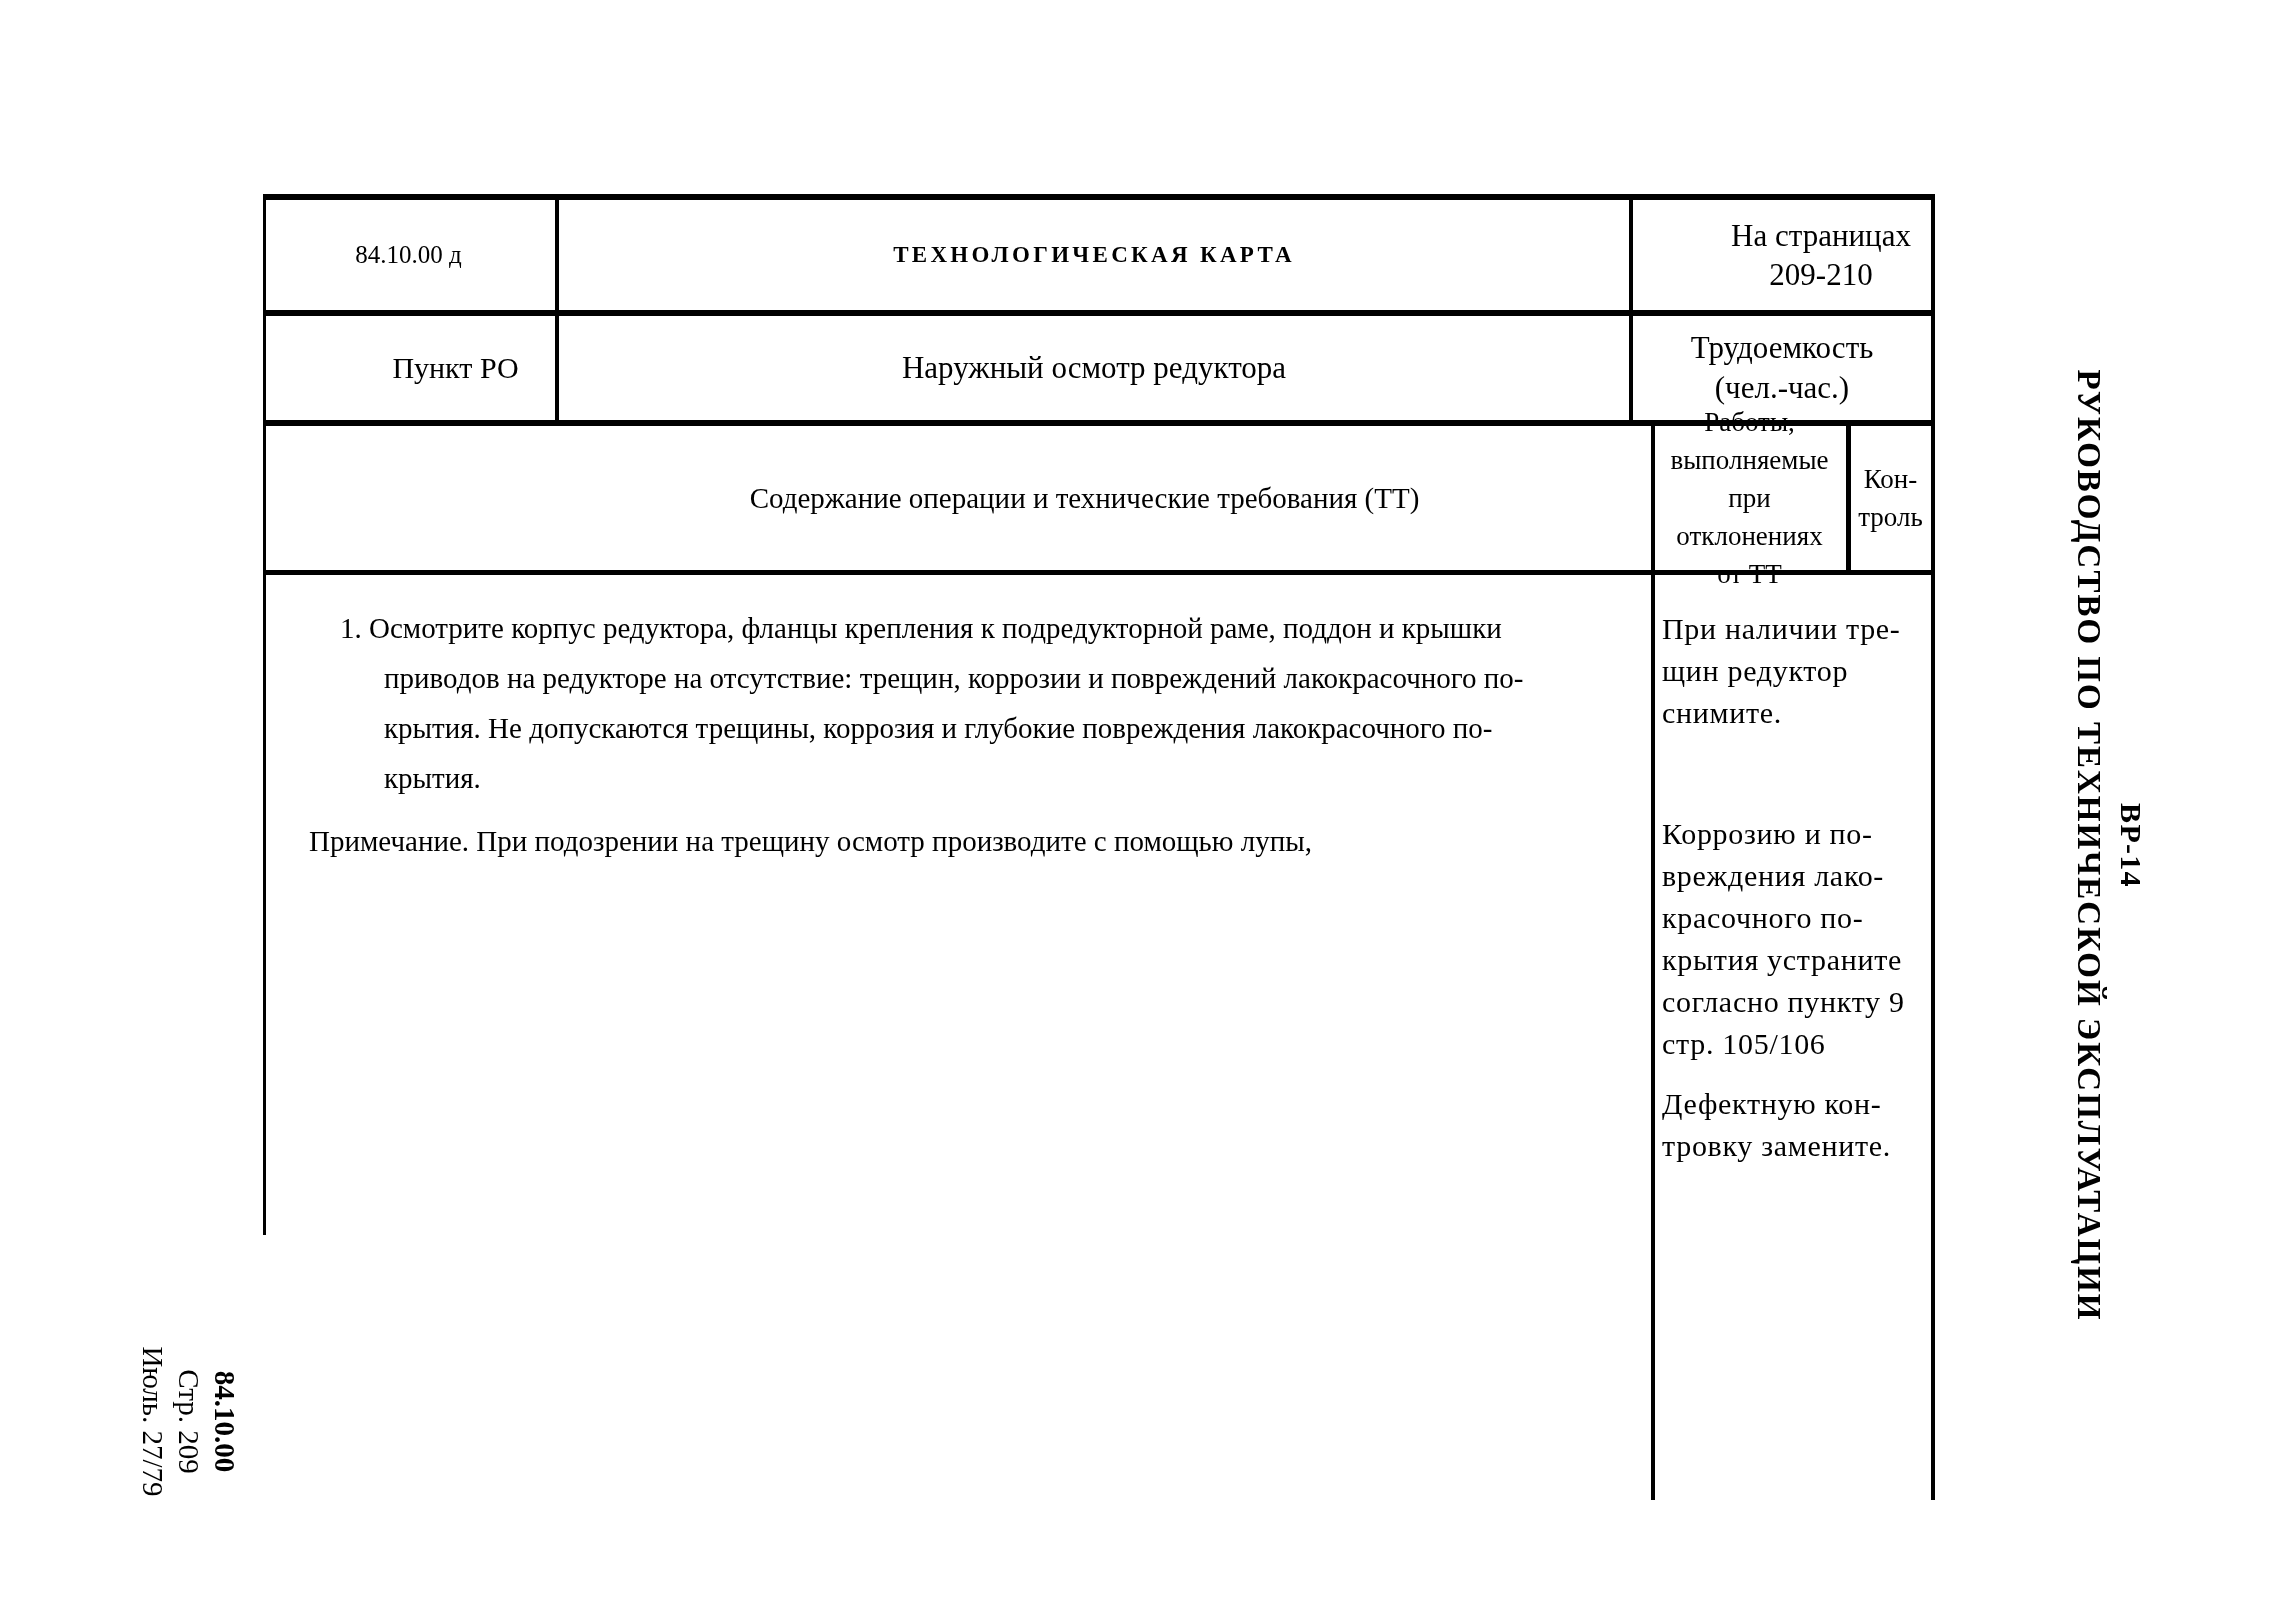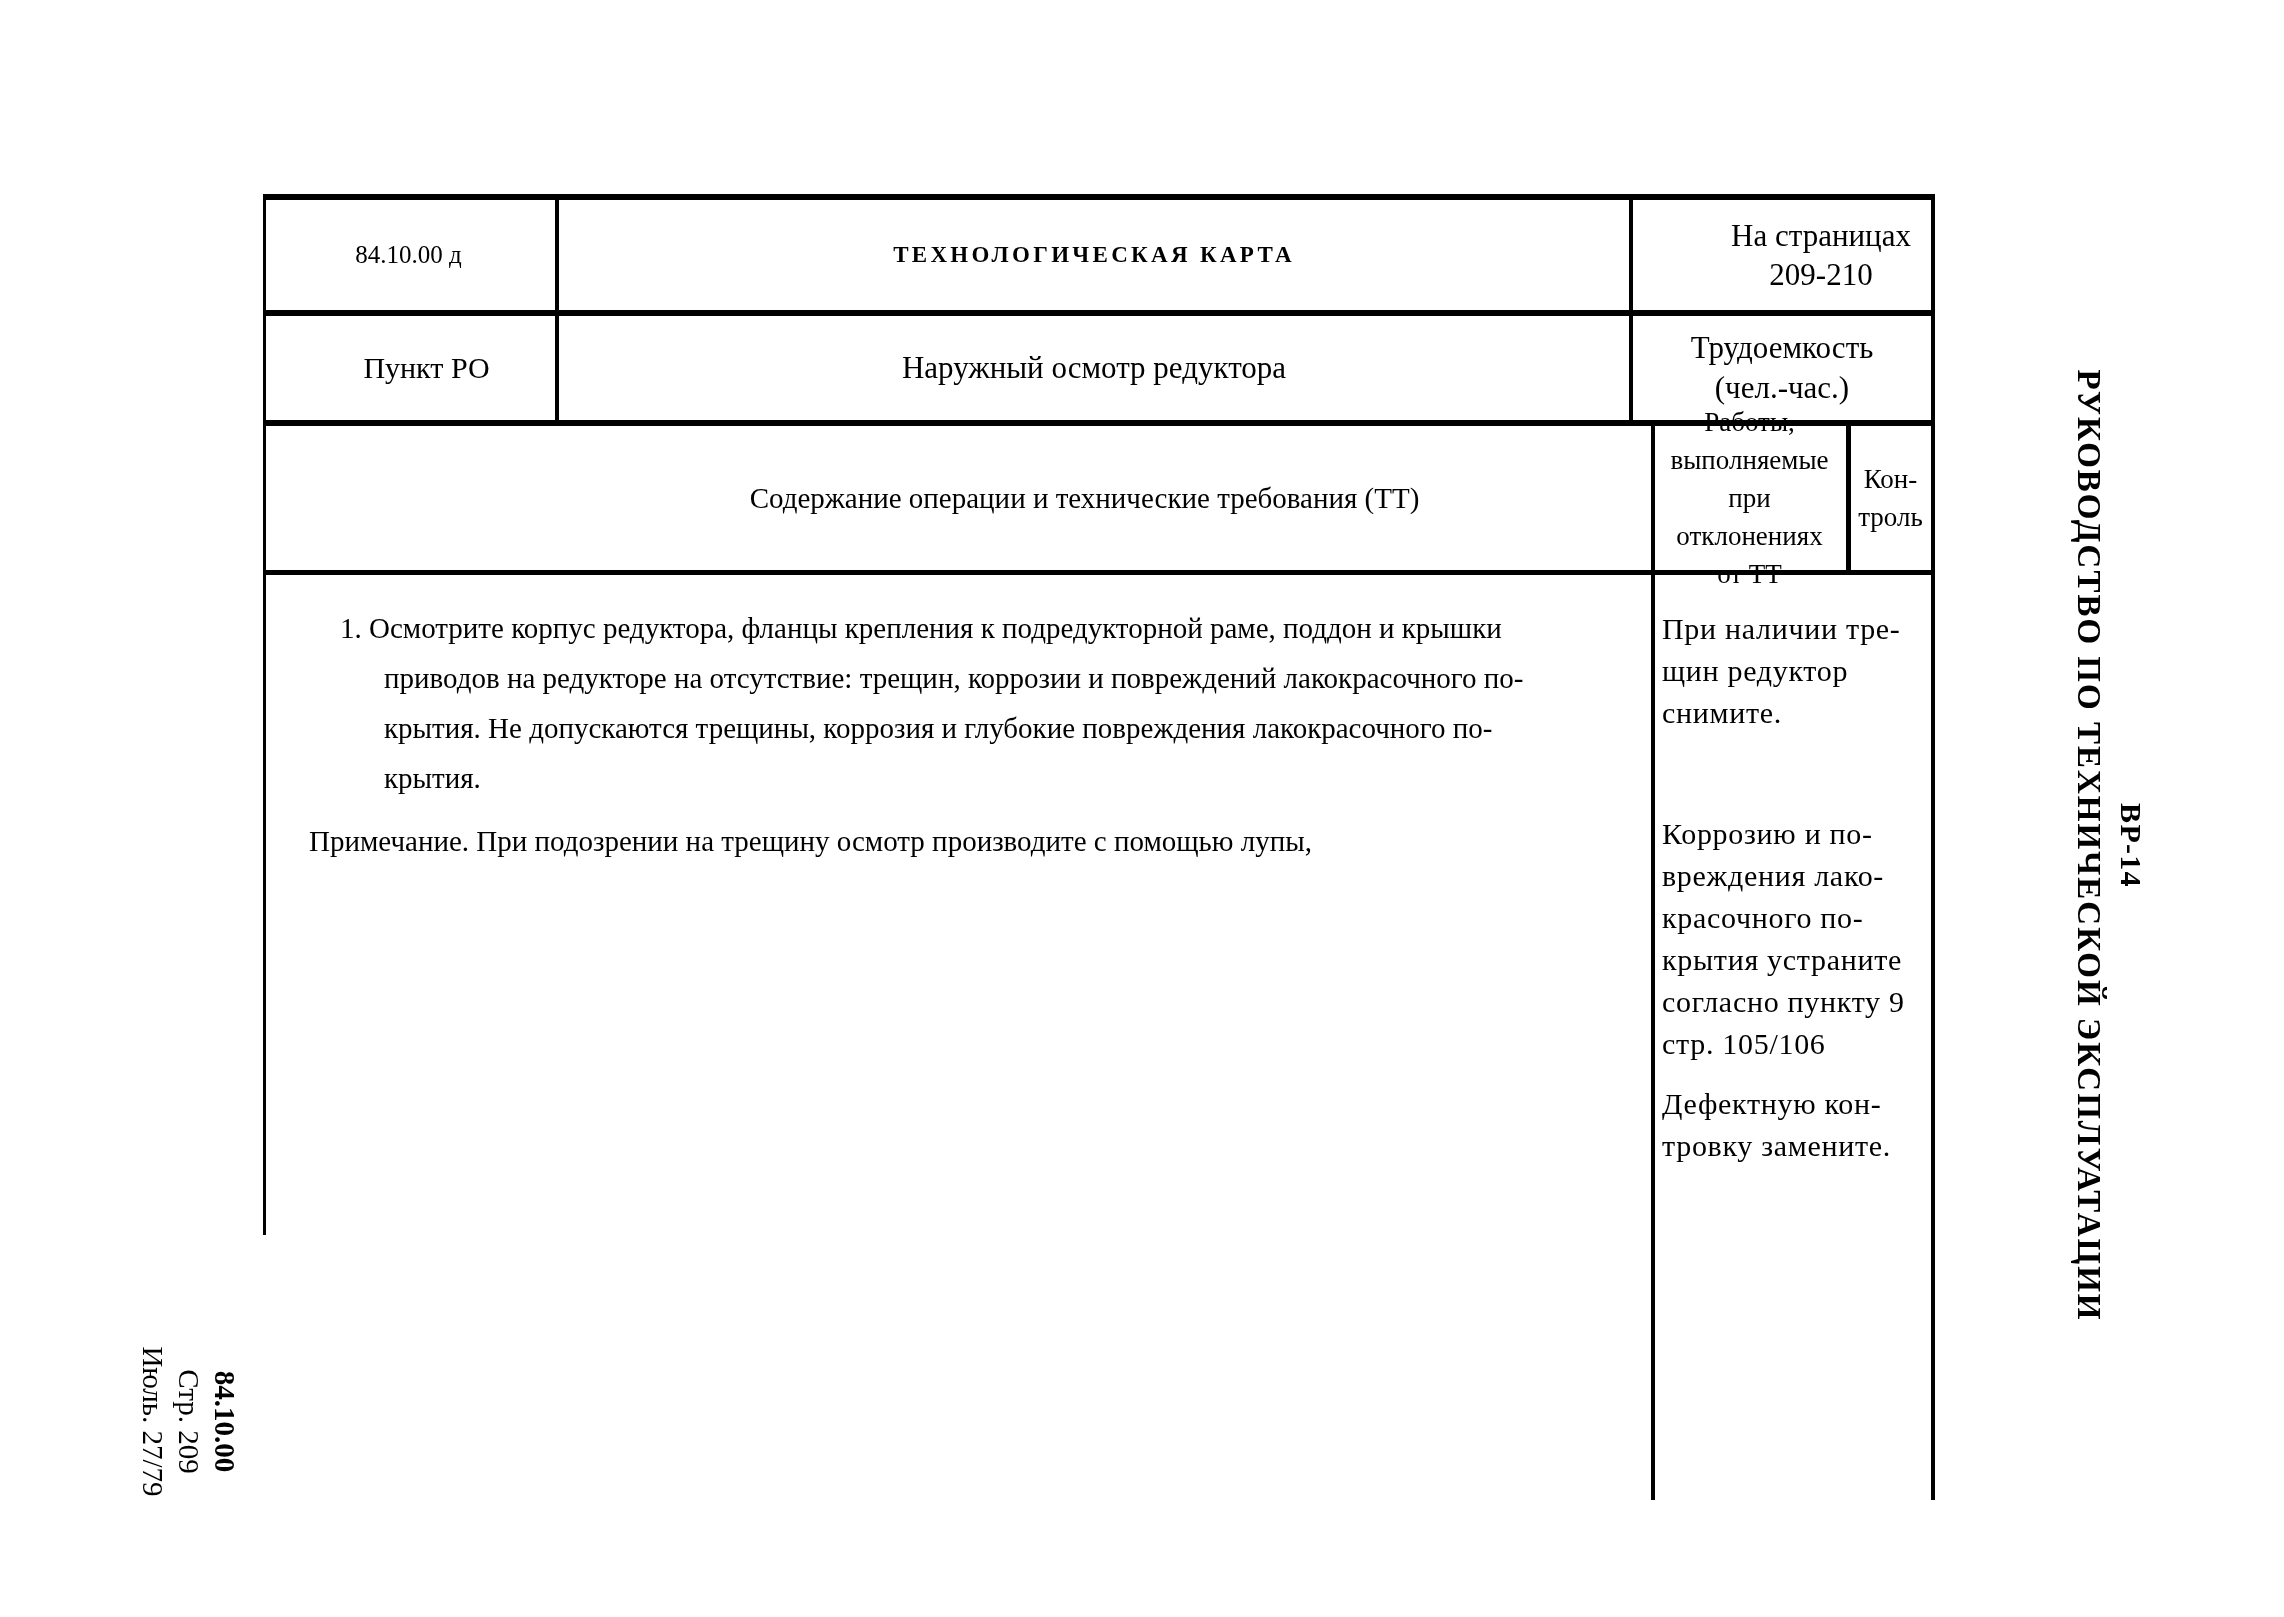--- a/index.html
+++ b/index.html
@@ -54,21 +54,21 @@
   <span>84.10.00 д</span>
 </div>
 <div class="cell doc-title" style="left:559px;top:200px;width:1070px;height:110px;">
   <span>ТЕХНОЛОГИЧЕСКАЯ КАРТА</span>
 </div>
 <div class="cell pages pre" style="left:1633px;top:200px;width:298px;height:110px;">
   <span class="pre">На страницах
 209-210</span>
 </div>
 
-<div class="cell item-label" style="left:263px;top:315px;width:327px;height:105px;">
+<div class="cell item-label" style="left:263px;top:315px;width:327px;height:105px;padding-left:29px;">
   <span>Пункт РО</span>
 </div>
 <div class="cell op-title" style="left:559px;top:315px;width:1070px;height:105px;">
   <span>Наружный осмотр редуктора</span>
 </div>
 <div class="cell labor pre" style="left:1633px;top:315px;width:298px;height:105px;">
   <span class="pre">Трудоемкость
 (чел.-час.)</span>
 </div>
 

